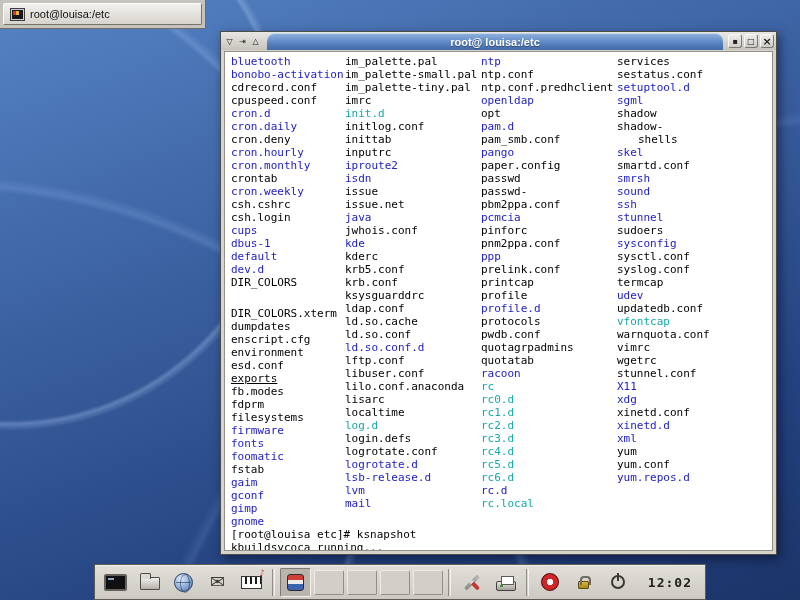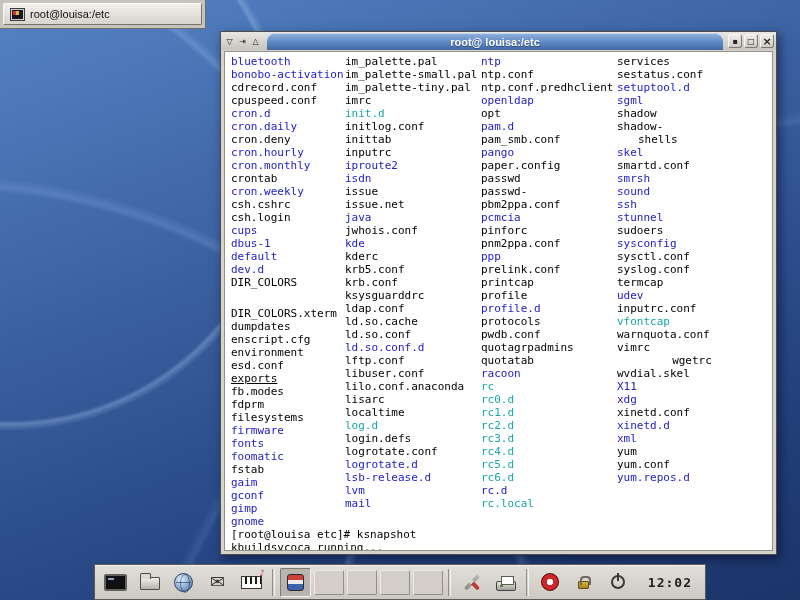--- a/index.html
+++ b/index.html
@@ -251,26 +251,26 @@
             <div class="fentry" style="color: rgb(33, 33, 200);">smrsh</div>
             <div class="fentry" style="color: rgb(33, 33, 200);">sound</div>
             <div class="fentry" style="color: rgb(33, 33, 200);">ssh</div>
             <div class="fentry" style="color: rgb(33, 33, 200);">stunnel</div>
             <div class="fentry" style="color: rgb(0, 0, 0);">sudoers</div>
             <div class="fentry" style="color: rgb(33, 33, 200);">sysconfig</div>
             <div class="fentry" style="color: rgb(0, 0, 0);">sysctl.conf</div>
             <div class="fentry" style="color: rgb(0, 0, 0);">syslog.conf</div>
             <div class="fentry" style="color: rgb(0, 0, 0);">termcap</div>
             <div class="fentry" style="color: rgb(33, 33, 200);">udev</div>
-            <div class="fentry" style="color: rgb(0, 0, 0);">inputrc.conf</div>
+            <div class="fentry" style="color: rgb(0, 0, 0);">updatedb.conf</div>
             <div class="fentry" style="color: rgb(22, 168, 168);">vfontcap</div>
             <div class="fentry" style="color: rgb(0, 0, 0);">warnquota.conf</div>
             <div class="fentry" style="color: rgb(0, 0, 0);">vimrc</div>
-            <div class="fentry" style="color: rgb(0, 0, 0); text-align: center;">wgetrc</div>
-            <div class="fentry" style="color: rgb(0, 0, 0);">wvdial.skel</div>
+            <div class="fentry" style="color: rgb(0, 0, 0);">wgetrc</div>
+            <div class="fentry" style="color: rgb(0, 0, 0);">stunnel.conf</div>
             <div class="fentry" style="color: rgb(33, 33, 200);">X11</div>
             <div class="fentry" style="color: rgb(33, 33, 200);">xdg</div>
             <div class="fentry" style="color: rgb(0, 0, 0);">xinetd.conf</div>
             <div class="fentry" style="color: rgb(33, 33, 200);">xinetd.d</div>
             <div class="fentry" style="color: rgb(33, 33, 200);">xml</div>
             <div class="fentry" style="color: rgb(0, 0, 0);">yum</div>
             <div class="fentry" style="color: rgb(0, 0, 0);">yum.conf</div>
             <div class="fentry" style="color: rgb(33, 33, 200);">yum.repos.d</div>
           </div>
         </div>

